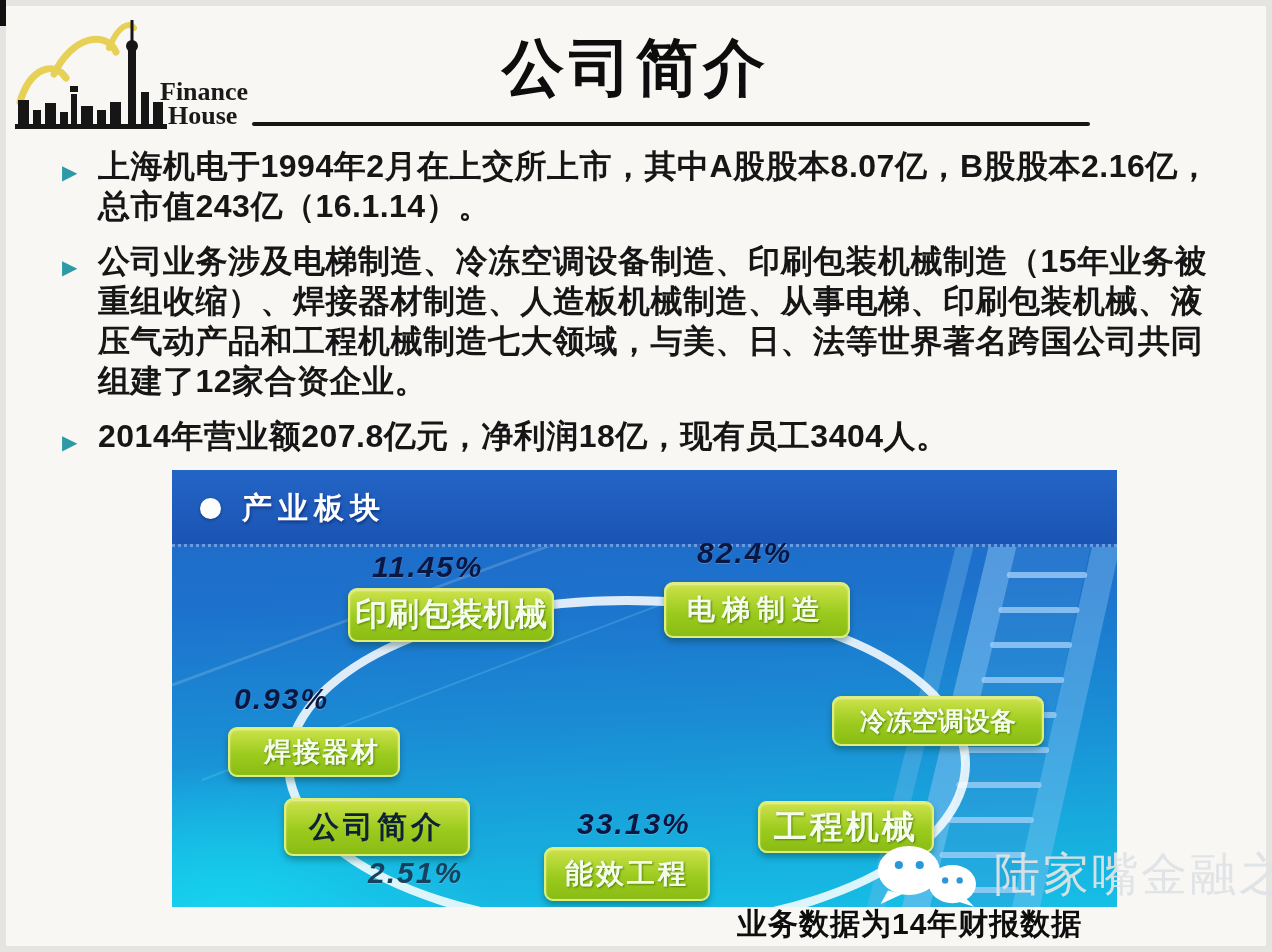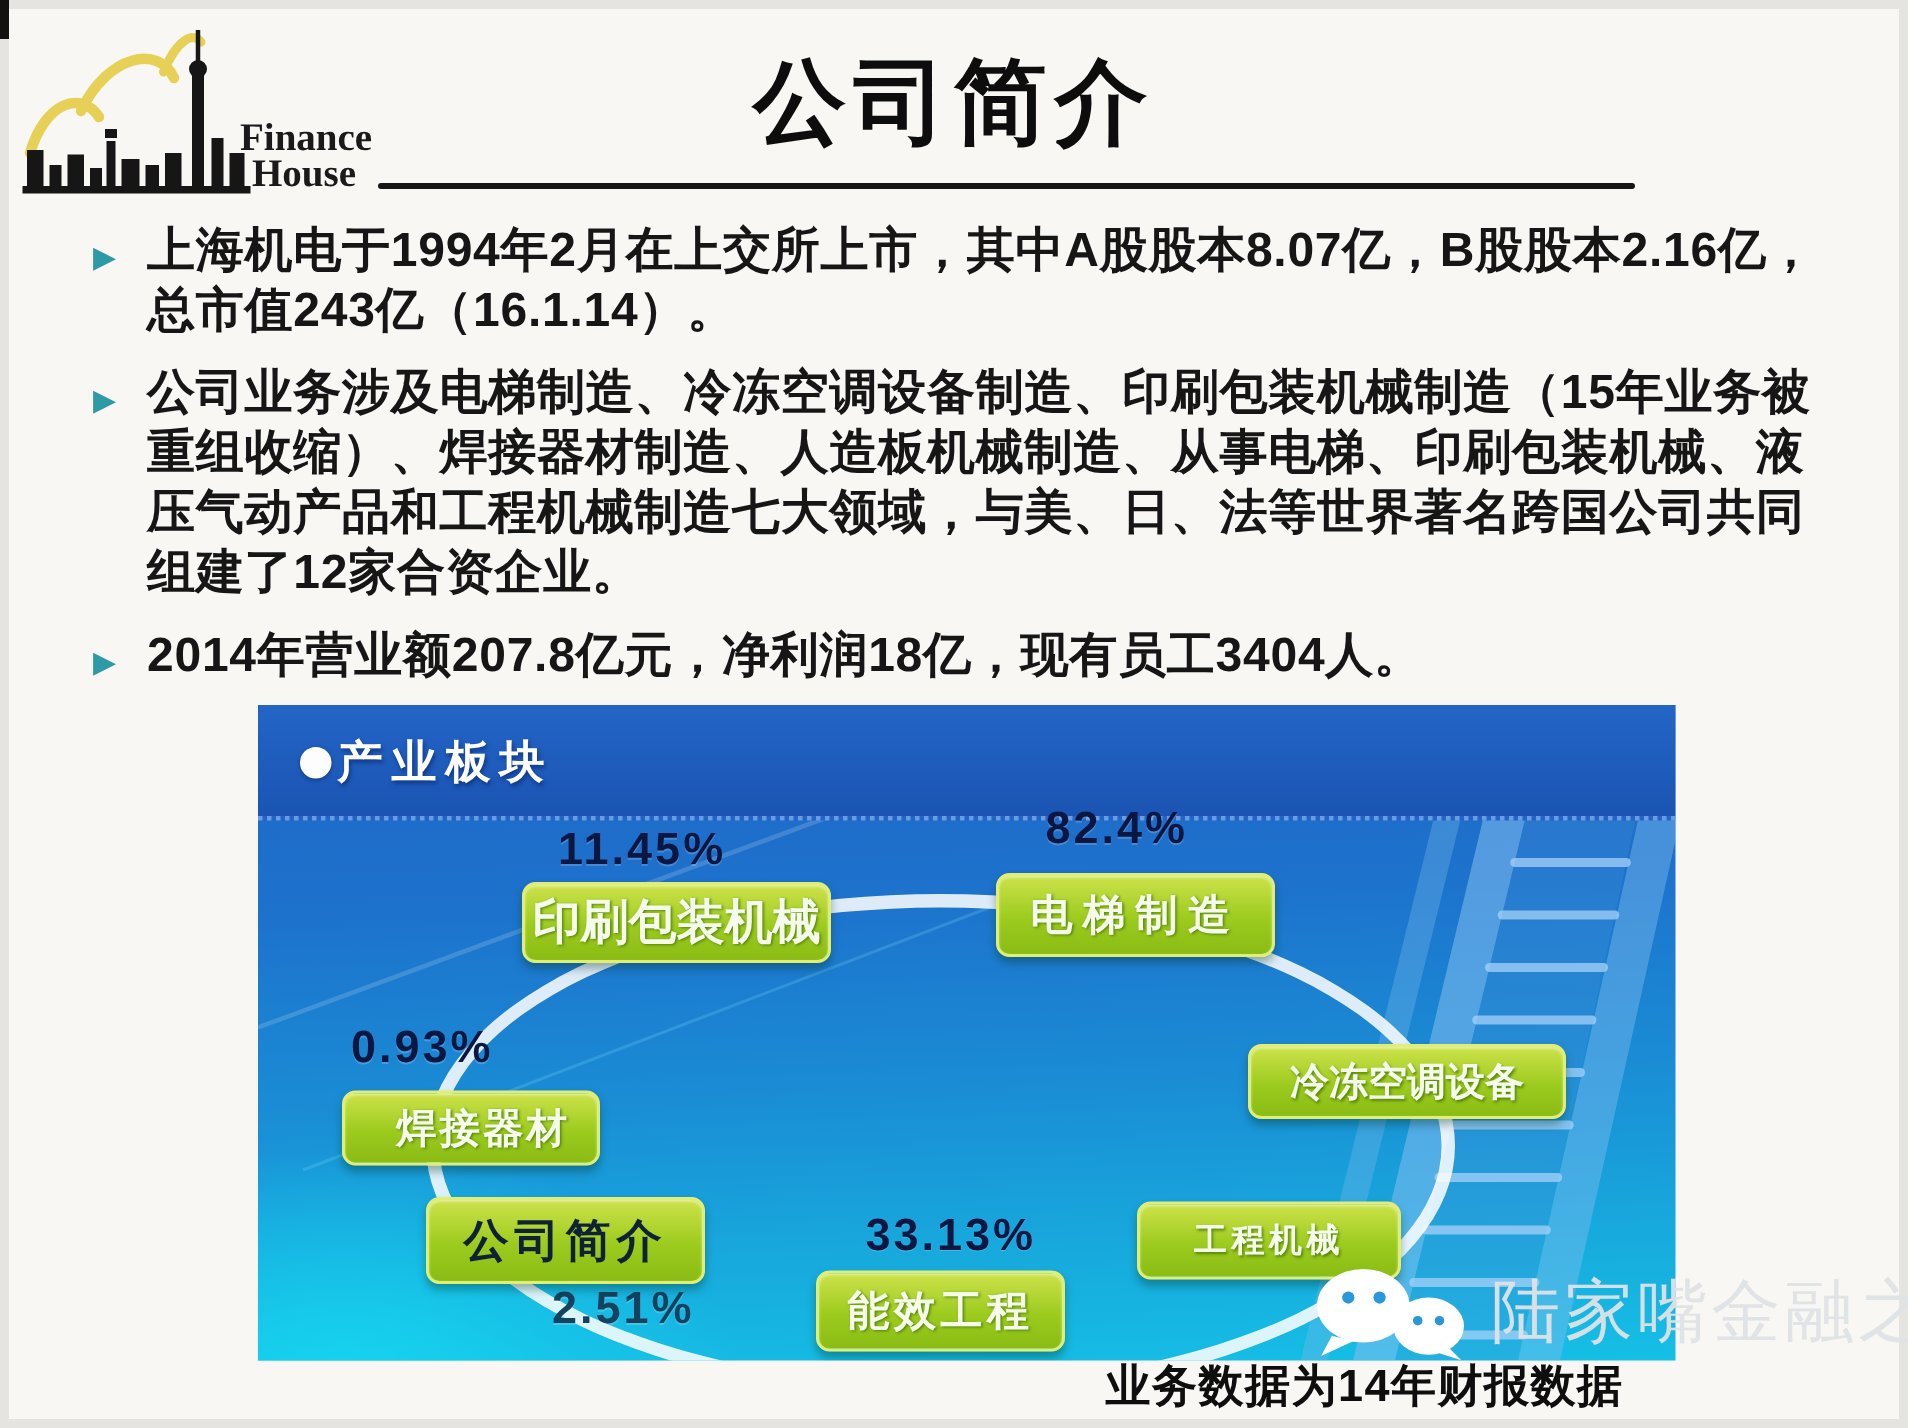--- a/index.html
+++ b/index.html
@@ -41,21 +41,21 @@
       radial-gradient(ellipse 430px 250px at 6% 103%, rgba(22,214,240,0.95), rgba(22,214,240,0) 62%),
       linear-gradient(178deg,#1f66c6 0%,#1d72cc 30%,#1a8dd5 58%,#17aede 85%,#15bfe6 100%);
   }
   .diagram-band{
     position:absolute;left:0;top:0;width:100%;height:74px;
     background:linear-gradient(#2365c6,#1b54b3);
     border-bottom:3px dotted rgba(190,225,255,0.45);
     z-index:2;
   }
   .diagram-header{
-    position:absolute;left:28px;top:18px;display:flex;align-items:center;gap:4px;z-index:3;
+    position:absolute;left:28px;top:18px;display:flex;align-items:center;gap:21px;z-index:3;
   }
   .diagram-header .dot{
     width:21px;height:21px;border-radius:50%;background:#fdfdfd;
     box-shadow:0 1px 3px rgba(0,0,40,0.4);
   }
   .diagram-header .label{
     font-size:30px;font-weight:800;color:#fff;letter-spacing:6px;
     text-shadow:1px 2px 3px rgba(0,20,80,0.5);
   }
   .escalator{position:absolute;right:0;top:0;z-index:0;}
@@ -69,28 +69,29 @@
     background:linear-gradient(#cde24a,#9ccb1e 55%,#8abc14);
     border:2px solid #e0ef74;border-radius:9px;
     box-shadow:0 4px 6px rgba(0,50,30,0.35), inset 0 1px 2px rgba(255,255,255,0.55);
     color:#f6fcec;font-weight:700;
     text-shadow:1px 1px 2px rgba(70,120,0,0.85);
   }
   .pill.dark{color:#0e2136;text-shadow:none;}
   .pct{
     position:absolute;z-index:2;font-size:30px;font-weight:800;color:#0b1743;letter-spacing:2px;
     text-shadow:0 1px 0 rgba(255,255,255,0.18);
+    font-style:italic;
   }
   .n0{left:176px;top:118px;width:202px;height:50px;font-size:32px;}
   .n1{left:492px;top:112px;width:182px;height:52px;font-size:28px;letter-spacing:7px;}
   .n2{left:660px;top:226px;width:208px;height:46px;font-size:26px;}
   .n3{left:56px;top:257px;width:152px;height:46px;font-size:27px;letter-spacing:2px;padding-left:16px;}
   .n4{left:112px;top:328px;width:182px;height:54px;font-size:30px;letter-spacing:4px;}
   .n5{left:372px;top:377px;width:162px;height:50px;font-size:28px;letter-spacing:3px;}
-  .n6{left:586px;top:331px;width:172px;height:48px;font-size:22px;letter-spacing:3px;}
+  .n6{left:586px;top:331px;width:172px;height:48px;font-size:33px;letter-spacing:3px;}
   .p0{left:200px;top:80px;}
   .p1{left:525px;top:66px;}
   .p3{left:62px;top:212px;}
   .p4{left:158px;top:386px;color:#14425f;margin-left:38px;}
   .p5{left:405px;top:337px;}
 
   
   .watermark{
     position:absolute;left:868px;top:842px;display:flex;align-items:center;gap:8px;z-index:6;
   }

